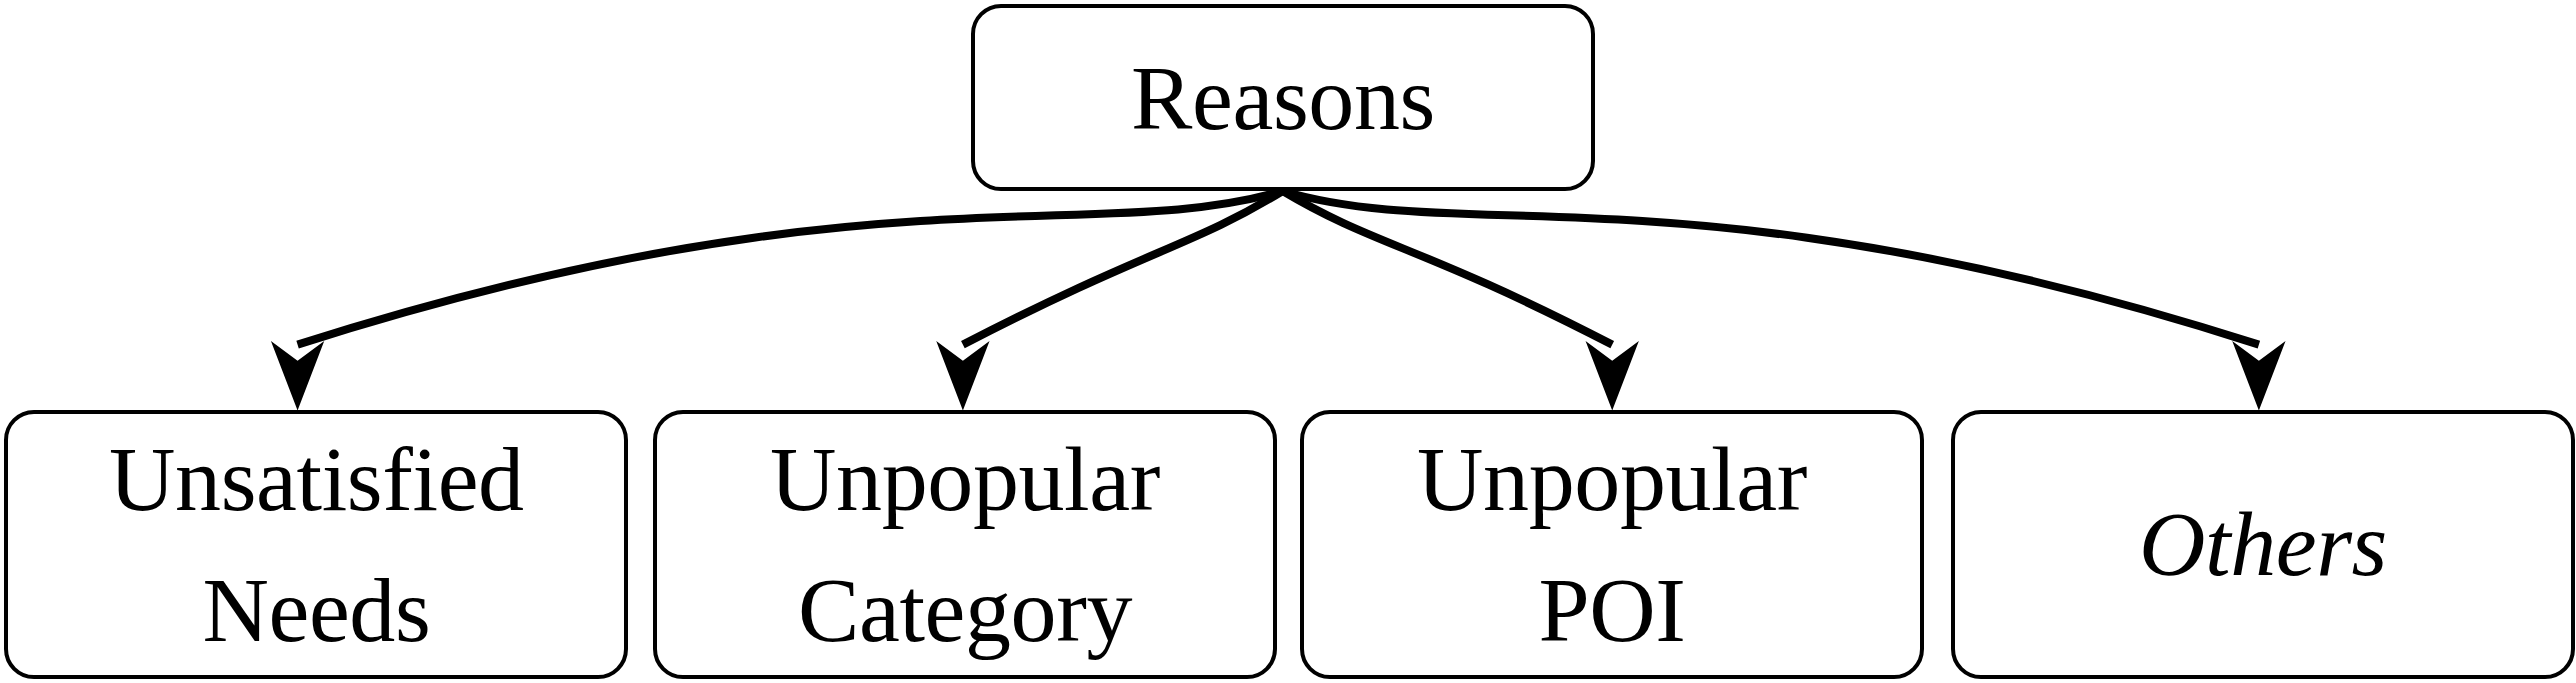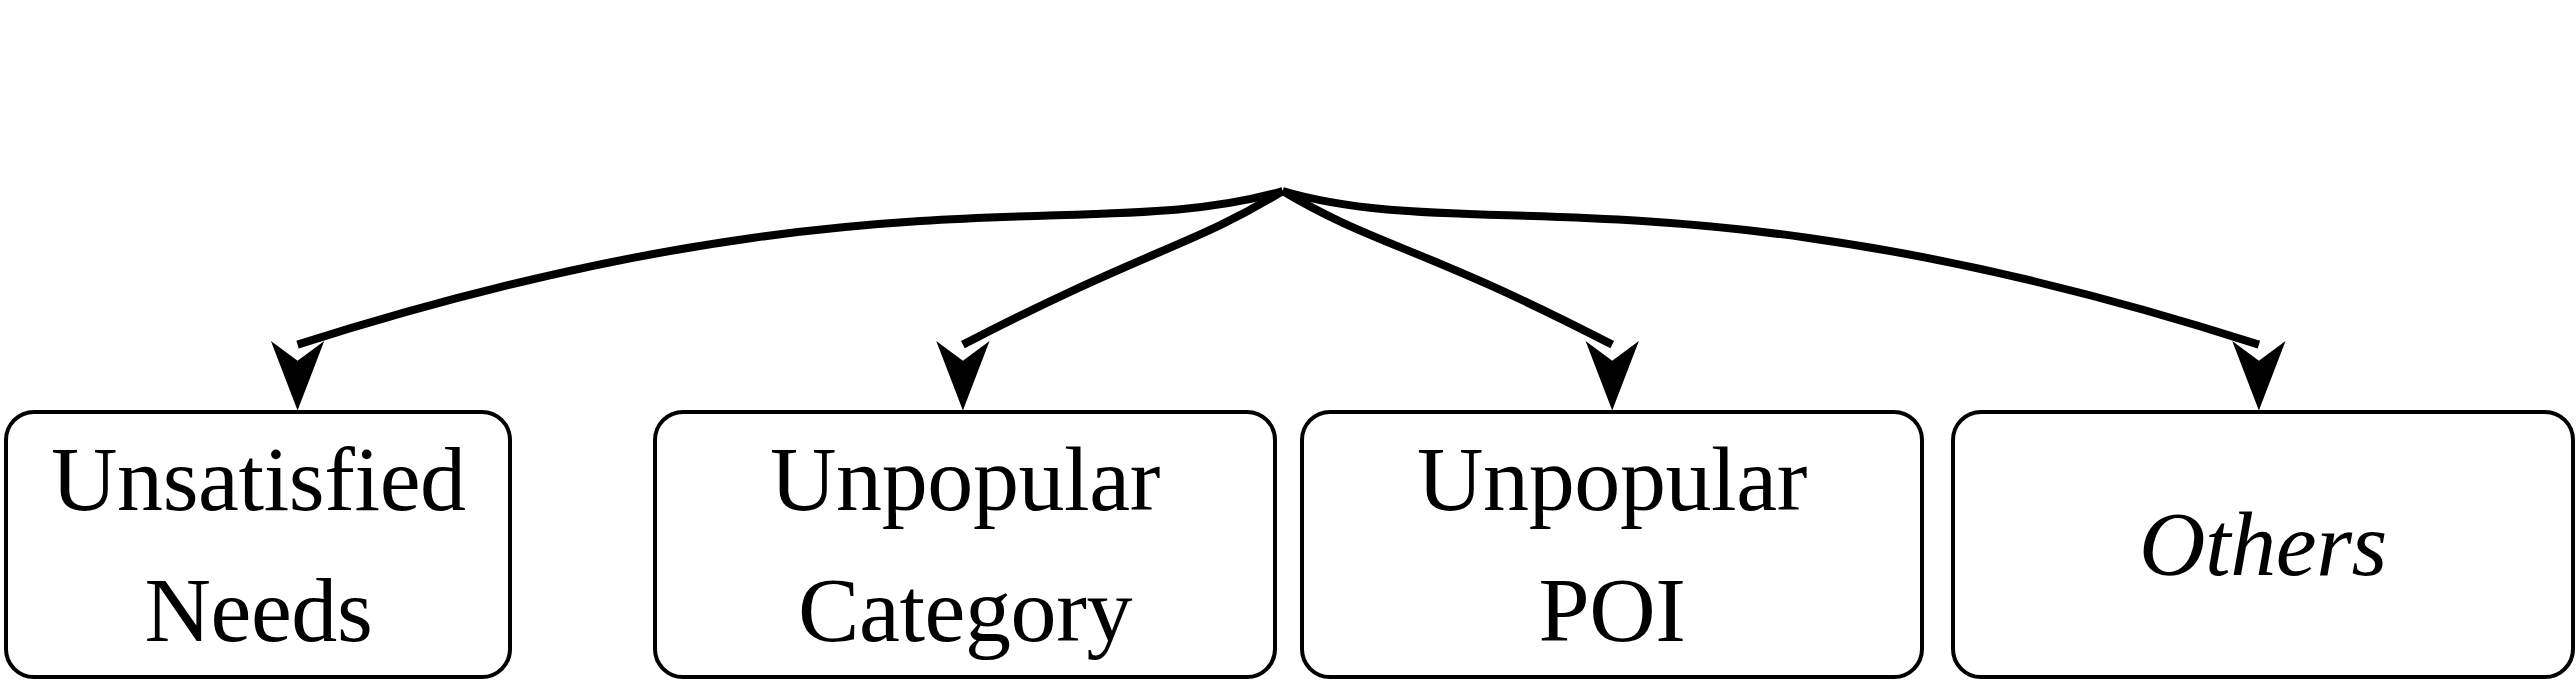--- a/index.html
+++ b/index.html
@@ -61,22 +61,25 @@
         <path d="M 1444 215 C 1654 277, 1905.58 183, 2543 388"></path>
       </g>
     <g id="edge-heads" fill="#000000" stroke="none">
         <path d="M 335 462 L 305 384 L 335 406 L 365 384 Z"></path>
         <path d="M 1084 462 L 1054 384 L 1084 406 L 1114 384 Z"></path>
         <path d="M 1815 462 L 1785 384 L 1815 406 L 1845 384 Z"></path>
         <path d="M 2543 462 L 2513 384 L 2543 406 L 2573 384 Z"></path>
       </g>
   </svg>
 
+  <div class="node" id="node-reasons" style="left: 971px; top: 4.4px; width: 624px; height: 187px;">
+    <span class="node-label">Reasons</span>
+  </div>
 
-  <div class="node" id="node-unsatisfied-needs" style="left: 4.4px; top: 410px; width: 508px; height: 269px;">
+  <div class="node" id="node-unsatisfied-needs" style="left: 4.4px; top: 410px; width: 624px; height: 269px;">
     <span class="node-label">Unsatisfied
 Needs</span>
   </div>
 
   <div class="node" id="node-unpopular-category" style="left: 653px; top: 410px; width: 624px; height: 269px;">
     <span class="node-label">Unpopular
 Category</span>
   </div>
 
   <div class="node" id="node-unpopular-poi" style="left: 1300px; top: 410px; width: 624px; height: 269px;">

